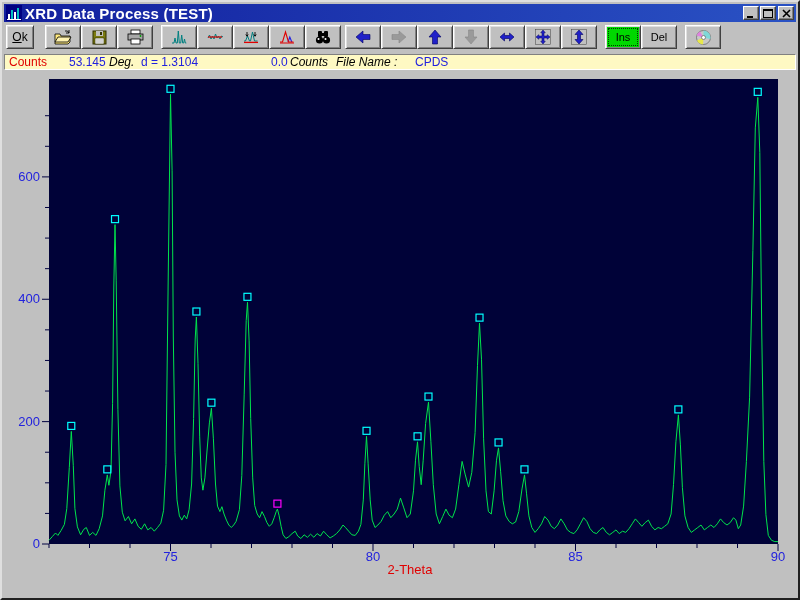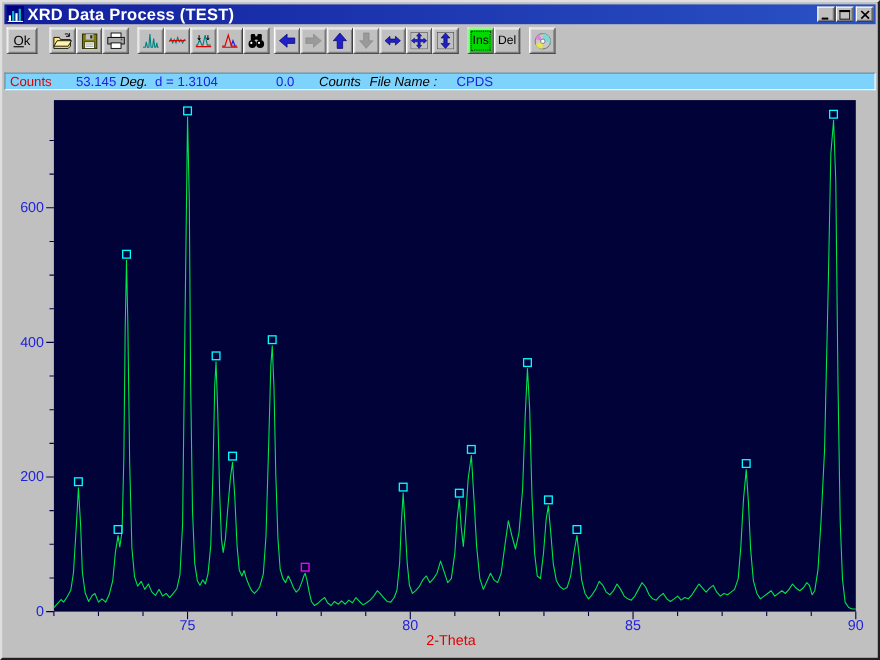--- a/index.html
+++ b/index.html
@@ -12,27 +12,27 @@
   .winbtns{display:flex;gap:1px;}
   .wbtn{width:16px;height:14px;background:#c0c0c0;border:1px solid;border-color:#fff #404040 #404040 #fff;box-shadow:inset -1px -1px 0 #808080;display:flex;align-items:center;justify-content:center;padding:0;position:relative;}
   .wbtn svg{display:block;}
   .wbtn.close{margin-left:1px;}
   
   .menubar{height:18px;display:flex;align-items:center;font-size:12px;color:#000;padding-left:1px;}
   .menu-item{padding:1px 8px;white-space:nowrap;}
   .menu-item u{text-decoration:underline;}
   
   .toolbar{height:30px;display:flex;align-items:center;padding:3px 0 3px 1px;}
-  .tb{width:24px;height:24px;background:#c0c0c0;border:1px solid;border-color:#fff #404040 #404040 #fff;box-shadow:inset 1px 1px 0 #dfdfdf, inset -1px -1px 0 #808080;display:flex;align-items:center;justify-content:center;font-size:11px;color:#000;padding:0;}
+  .tb{width:36px;height:24px;background:#c0c0c0;border:1px solid;border-color:#fff #404040 #404040 #fff;box-shadow:inset 1px 1px 0 #dfdfdf, inset -1px -1px 0 #808080;display:flex;align-items:center;justify-content:center;font-size:11px;color:#000;padding:0;}
   .tb svg{display:block;}
   .tb.ok{width:28px;margin-left:1px;font-size:12px;}
   .tb.ml11{margin-left:11px;} .tb.ml8{margin-left:8px;} .tb.ml4{margin-left:4px;}
   .tb.ins{background:#00d800;outline:1px dotted #003800;outline-offset:-4px;}
   
-  .statusbar{height:16px;margin-top:14px;border:1px solid;border-color:#808080 #fff #fff #808080;position:relative;font-size:12px;line-height:14px;background:#7dd3fc;overflow:hidden;text-align:right;}
+  .statusbar{height:16px;margin-top:2px;border:1px solid;border-color:#808080 #fff #fff #808080;position:relative;font-size:12px;line-height:14px;background:#fef9c3;overflow:hidden;text-align:right;}
   .statusbar span{position:absolute;top:0;white-space:nowrap;}
   .st-red{color:#e00000;} .st-blue{color:#2121de;} .st-black{color:#000;font-style:italic;}
   
   .chart-panel{height:506px;margin-top:2px;position:relative;}
   .chart-panel svg{display:block;}
 </style>
 </head>
 <body>
 
 <div class="window">
@@ -223,21 +223,21 @@
           </svg>
         </span>
       </button>
   </div>
 
   <div class="statusbar">
     <span class="st-red" style="left:4px">Counts</span>
     <span class="st-blue" style="left:64px">53.145</span>
     <span class="st-black" style="left:104px">Deg.</span>
     <span class="st-blue" style="left:136px">d = 1.3104</span>
-    <span class="st-blue" style="left:246px">0.0</span>
+    <span class="st-blue" style="left:266px">0.0</span>
     <span class="st-black" style="left:285px">Counts</span>
     <span class="st-black" style="left:331px">File Name :</span>
     <span class="st-blue" style="left:410px">CPDS</span>
   </div>
 
   <div class="chart-panel">
     <svg id="chart-svg" width="792" height="506">
         <rect x="45" y="7" width="729" height="465" fill="#000238"></rect>
         <line x1="45" y1="472" x2="38" y2="472" stroke="#000040" stroke-width="1"></line>
         <line x1="45" y1="441.4078947368421" x2="41" y2="441.4078947368421" stroke="#000040" stroke-width="1"></line>

